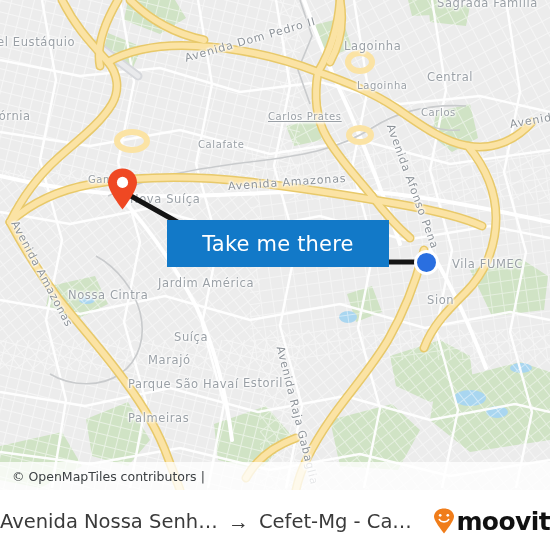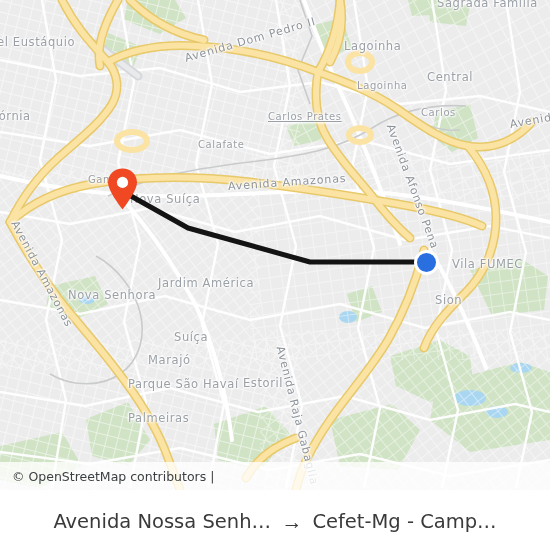--- a/index.html
+++ b/index.html
@@ -197,22 +197,22 @@
         <div class="lbl place" style="left: -8px; top: 35px;">rel Eustáquio</div>
         <div class="lbl place-sm" style="left: 357px; top: 80px;">Lagoinha</div>
         <div class="lbl place-sm" style="left: 268px; top: 111px; text-decoration: underline;">Carlos Prates</div>
         <div class="lbl place-sm" style="left: 421px; top: 107px;">Carlos</div>
         <div class="lbl place" style="left: -6px; top: 109px;">fórnia</div>
         <div class="lbl place-sm" style="left: 198px; top: 139px;">Calafate</div>
         <div class="lbl place-sm" style="left: 88px; top: 174px;">Game</div>
         <div class="lbl place" style="left: 130px; top: 192px;">Nova Suíça</div>
         <div class="lbl place" style="left: 452px; top: 257px;">Vila FUMEC</div>
         <div class="lbl place" style="left: 158px; top: 276px;">Jardim América</div>
-        <div class="lbl place" style="left: 427px; top: 293px; margin-left: 8px;">Sion</div>
-        <div class="lbl place" style="left: 68px; top: 288px;">Nova Senhora</div>
+        <div class="lbl place" style="left: 427px; top: 293px;">Sion</div>
+        <div class="lbl place" style="left: 68px; top: 288px;">Nossa Cintra</div>
         <div class="lbl place" style="left: 174px; top: 330px;">Suíça</div>
         <div class="lbl place" style="left: 148px; top: 353px;">Marajó</div>
         <div class="lbl place" style="left: 243px; top: 376px;">Estoril</div>
         <div class="lbl place" style="left: 128px; top: 377px;">Parque São Havaí</div>
         <div class="lbl place" style="left: 128px; top: 411px;">Palmeiras</div>
       </div>
     <div id="road-labels">
         <div class="lbl road" style="left: 185px; top: 52px; transform: rotate(-16deg); transform-origin: left center;">Avenida Dom Pedro II</div>
         <div class="lbl road" style="left: 228px; top: 180px; transform: rotate(-4deg); transform-origin: left center;">Avenida Amazonas</div>
         <div class="lbl road" style="left: 390px; top: 118px; transform: rotate(70deg); transform-origin: left center;">Avenida Afonso Pena</div>
@@ -227,25 +227,37 @@
 
     <div id="origin-pin">
       <svg viewBox="0 0 31 42" width="31" height="42">
         <path d="M15.5 41.5 C15.5 41.5 30 23.5 30 14.6 C30 6.5 23.5 0.5 15.5 0.5 C7.5 0.5 1 6.5 1 14.6 C1 23.5 15.5 41.5 15.5 41.5 Z" fill="#ef4823"></path>
         <circle cx="15.5" cy="14.4" r="5.6" fill="#ffffff"></circle>
       </svg>
     </div>
 
     <div id="dest-dot"></div>
 
+    <div id="cta">Take me there</div>
 
     <div id="attrib">
-      <a href="#">© OpenStreetMap contributors</a>
+      <a href="#">© OpenMapTiles contributors</a>
       <span class="attrib-sep">|</span>
     </div>
   </div>
 
   <div id="bottombar">
     <span class="endpoint">Avenida Nossa Senhora Do Car…</span>
     <span id="arrow-icon">→</span>
     <span class="endpoint">Cefet-Mg - Camp…</span>
+    <span id="moovit-logo">
+      <span style="display:inline-block;line-height:0;">
+        <svg width="22" height="26" viewBox="0 0 22 26">
+          <path d="M11 25.5 C11 25.5 21 13.5 21 8.6 C21 3.9 16.5 0.4 11 0.4 C5.5 0.4 1 3.9 1 8.6 C1 13.5 11 25.5 11 25.5 Z" fill="#f07d1a"></path>
+          <circle cx="7.2" cy="7.3" r="1.35" fill="#ffffff"></circle>
+          <circle cx="14.8" cy="7.3" r="1.35" fill="#ffffff"></circle>
+          <path d="M6.4 11.6 C8.2 14.6, 13.8 14.6, 15.6 11.6" fill="none" stroke="#ffffff" stroke-width="1.7" stroke-linecap="round"></path>
+        </svg>
+      </span>
+      <span id="moovit-wordmark">moovit</span>
+    </span>
   </div>
 </div>
 
 </body></html>

